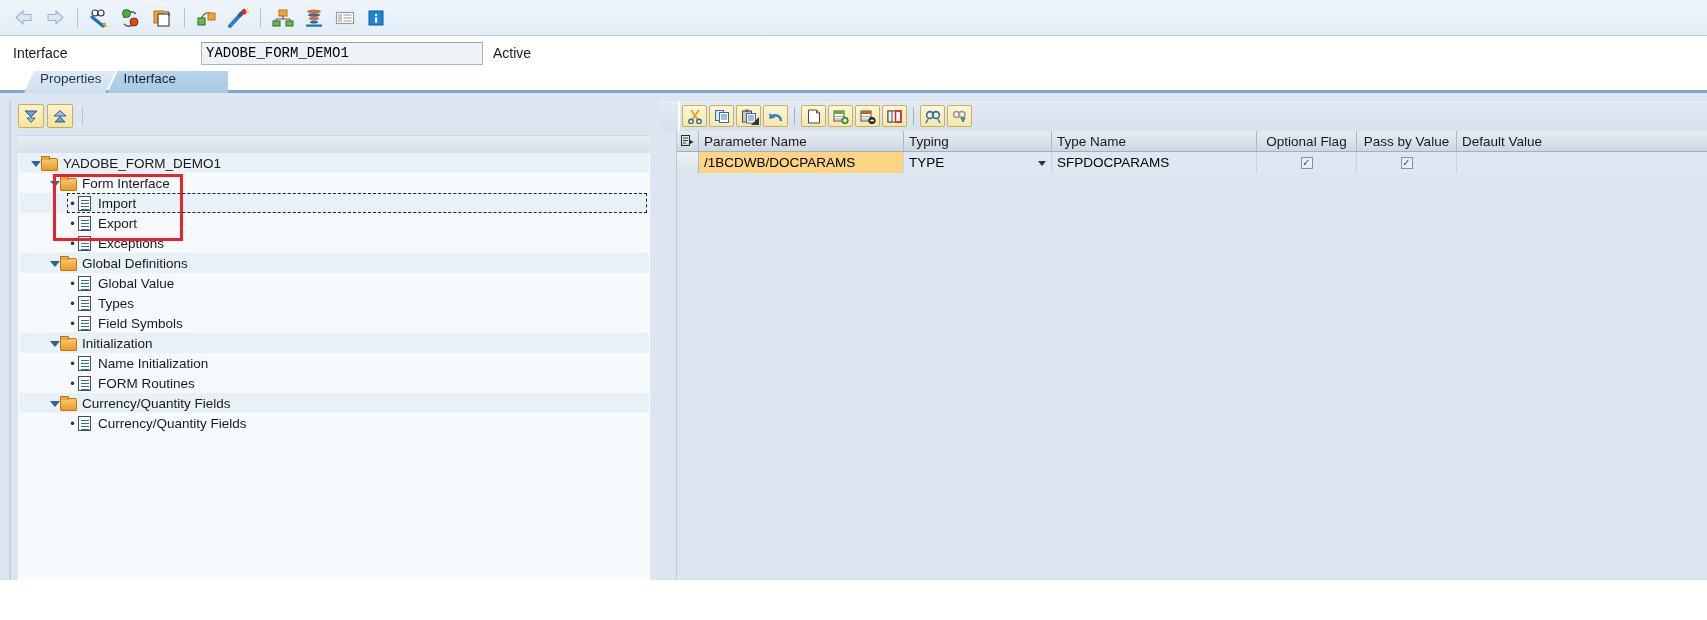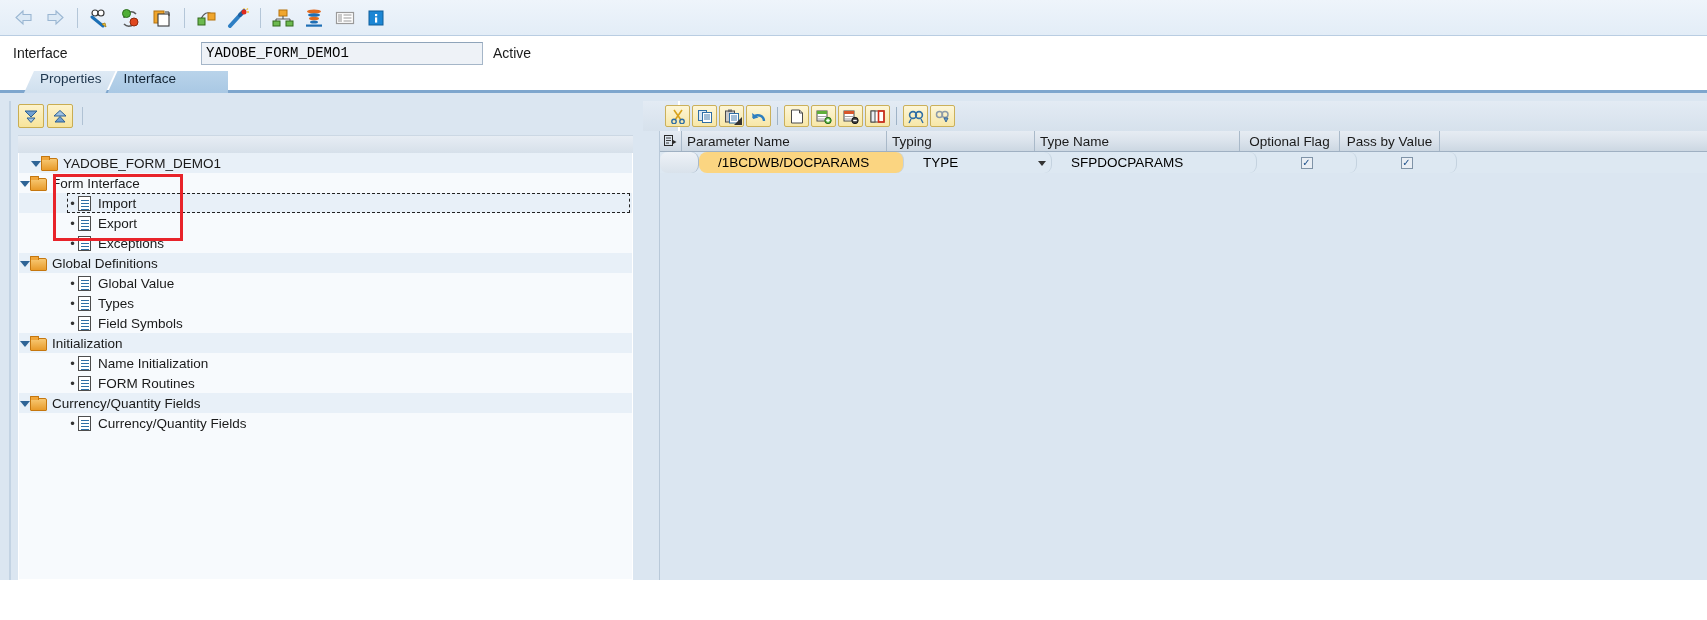--- a/index.html
+++ b/index.html
@@ -214,21 +214,21 @@
   .doc::before {
     content:"";
     position:absolute; left:2px; top:3px;
     width:8px; height:1px;
     background:#2f6ea5;
     box-shadow: 0 3px 0 #2f6ea5, 0 6px 0 #2f6ea5, 0 9px 0 #2f6ea5;
   }
   .tlabel { margin-left: 1px; }
 
   .indent1 { padding-left: 11px; }
-  .indent2 { }
+  .indent2 { padding-left: 30px; }
   .indent3 { padding-left: 48px; }
 
   
   .annot-red {
     position: absolute;
     border: 3px solid #e8232a;
     pointer-events: none;
     z-index: 10;
   }
   .annot-dash {
@@ -290,25 +290,24 @@
   .gh.ctr { justify-content: center; }
   .grow {
     display: flex;
     height: 21px;
     background: #dde8f2;
     font-size: 13.5px;
     color: #000;
   }
   .gc {
     border-right: 1px solid #c4d2df;
-    padding: 0 19px;
+    padding: 0 5px;
     display: flex; align-items: center;
     overflow: hidden; white-space: nowrap;
     position: relative;
-    border-radius: 8px;
   }
   .gc.ctr { justify-content: center; }
   .gc.param {
     background: #fbd581;
     font-family: "Liberation Sans", sans-serif;
   }
   .rowsel {
     background: linear-gradient(to bottom, #eef2f7, #d9e2eb);
     border-right: 1px solid #a9b9c9;
   }
@@ -681,20 +680,21 @@
                 <path d="M2 3 h5 M2 5.5 h5 M2 8 h3" stroke="#2a2a2a" stroke-width=".9"></path>
                 <path d="M9 5 L12.5 7 L9 9 Z" fill="#2a2a2a"></path>
               </svg>
             </span>
           </div>
           <div class="gh" style="width:205px;">Parameter Name</div>
           <div class="gh" style="width:148px;">Typing</div>
           <div class="gh" style="width:205px;">Type Name</div>
           <div class="gh ctr" style="width:100px;">Optional Flag</div>
           <div class="gh ctr" style="width:100px;">Pass by Value</div>
+          <div class="gh" style="width:250px;border-right:none;">Default Value</div>
         </div>
 
         <div class="grow">
           <div class="gc ctr rowsel" style="width:22px;"></div>
           <div class="gc param" style="width:205px;">/1BCDWB/DOCPARAMS</div>
           <div class="gc" style="width:148px;">
             <span>TYPE</span>
             <span class="dropcaret"></span>
           </div>
           <div class="gc" style="width:205px;">SFPDOCPARAMS</div>

